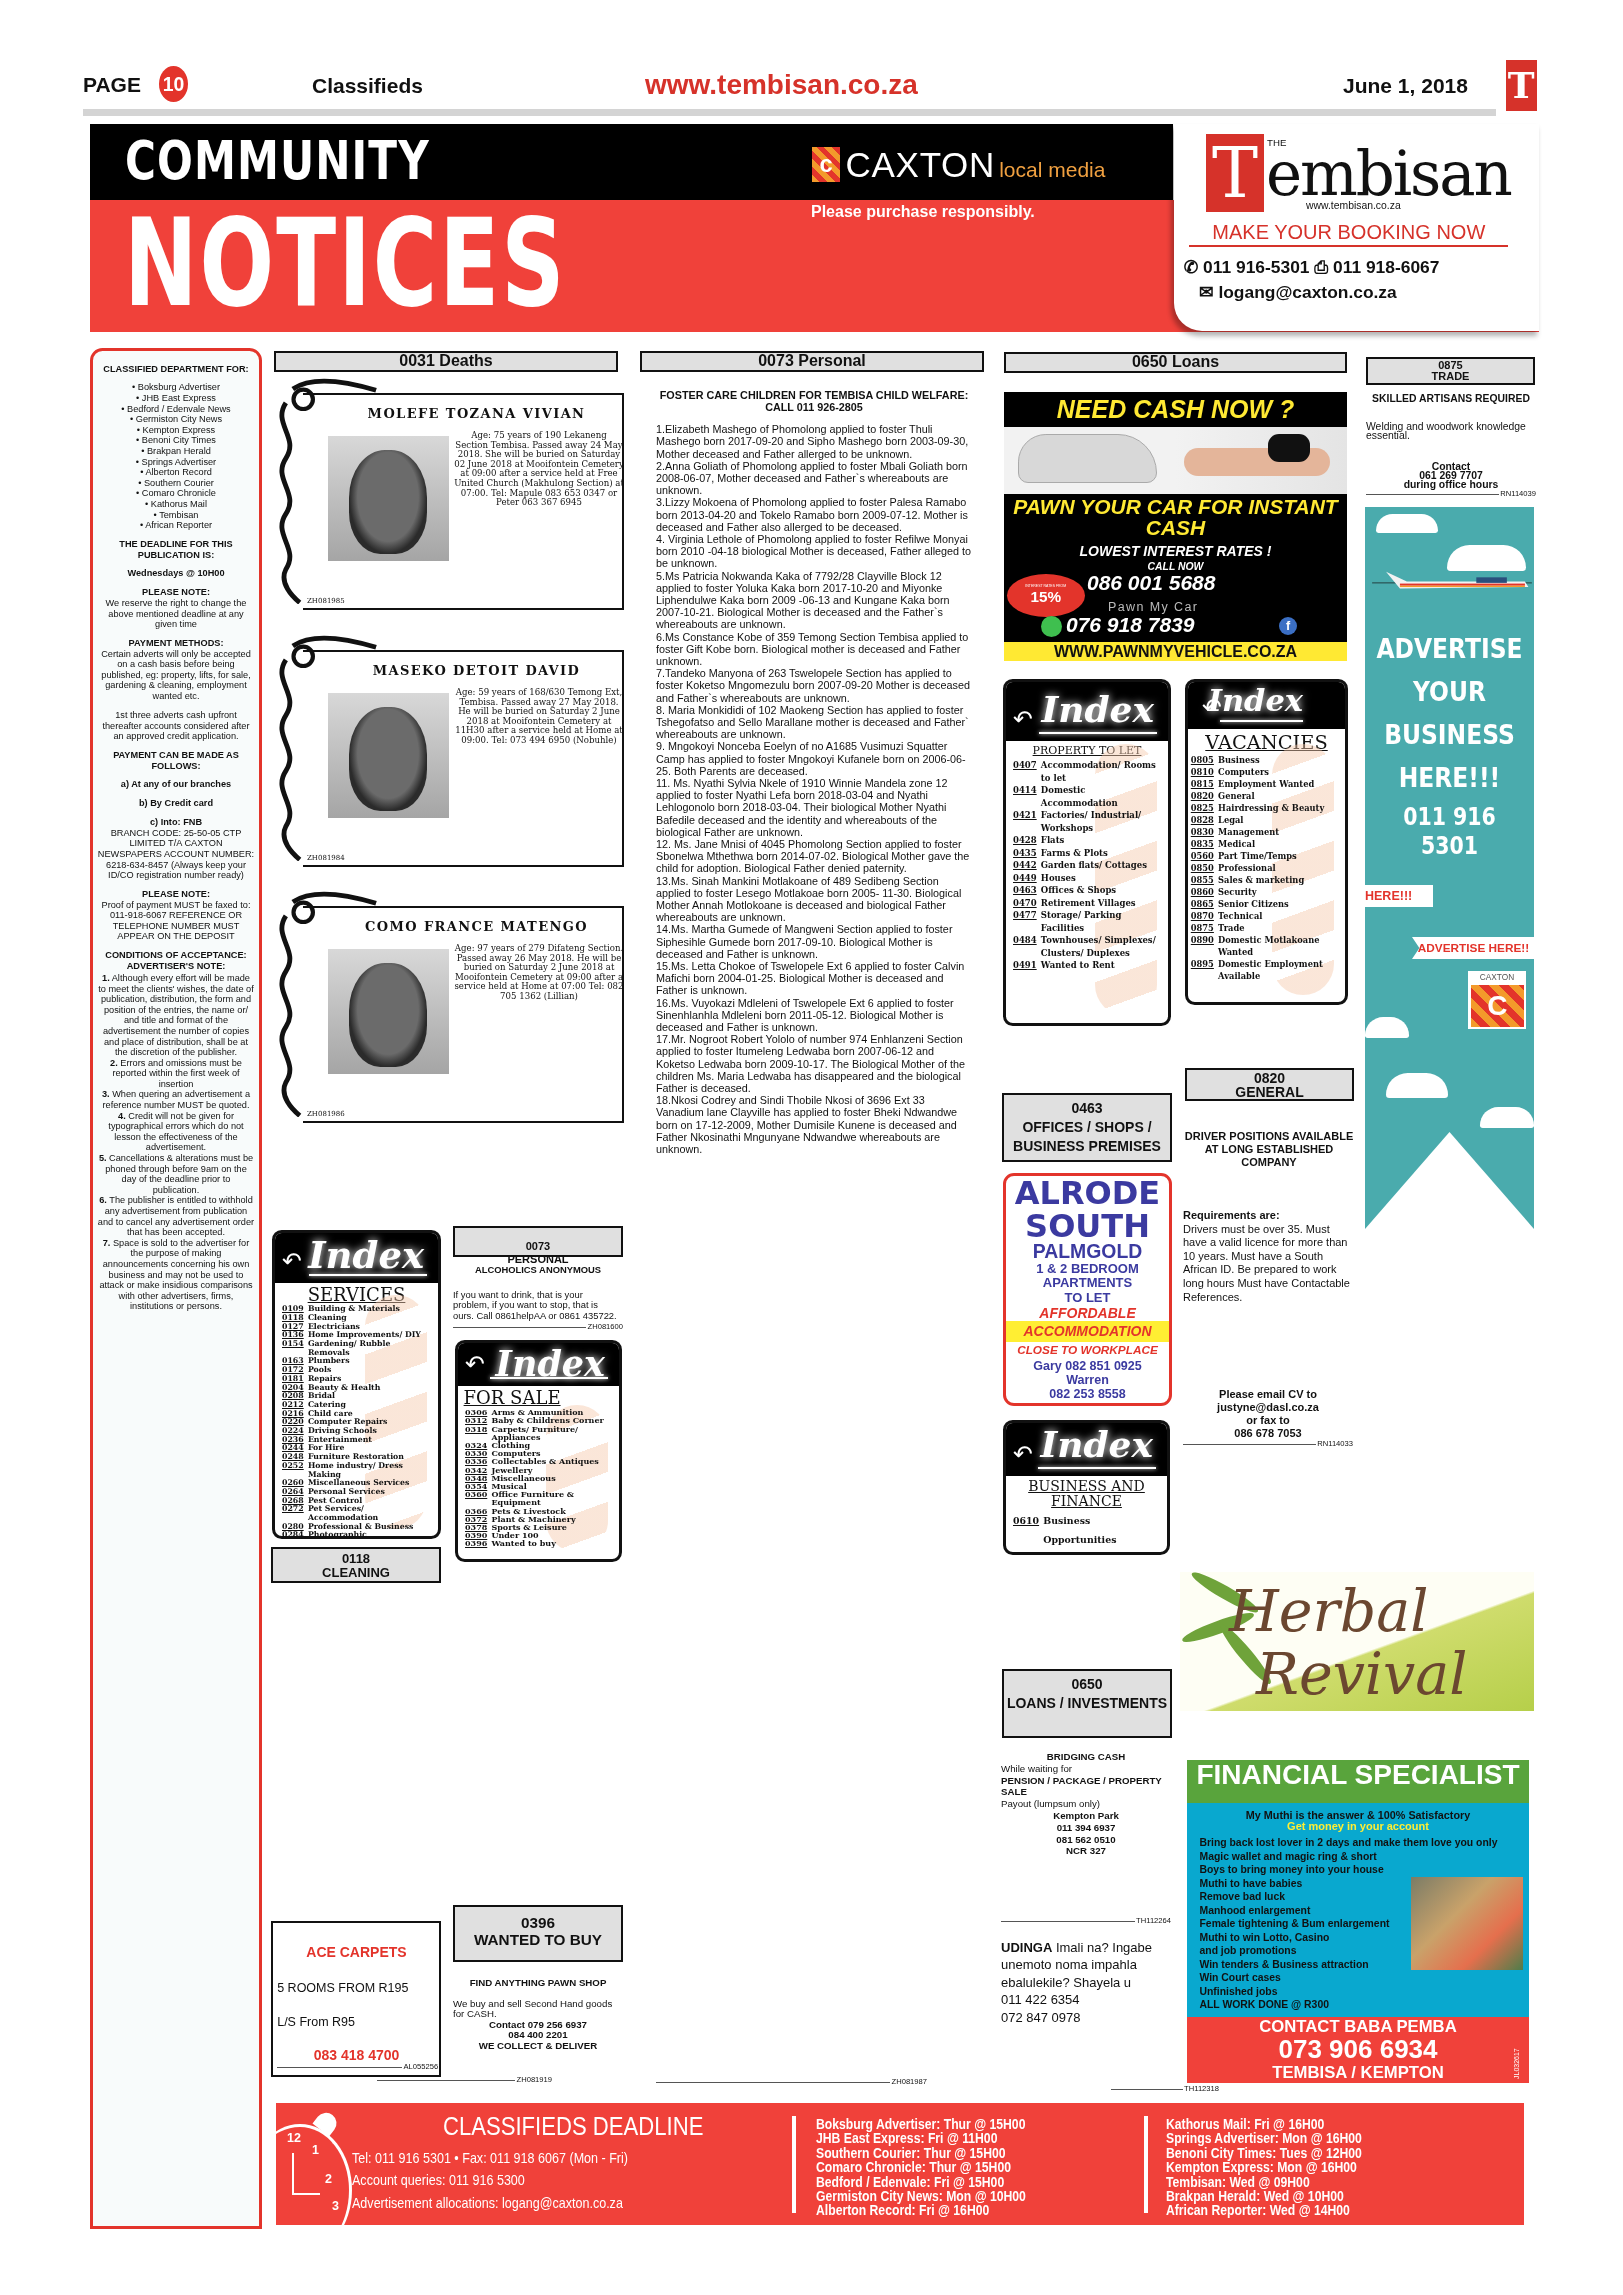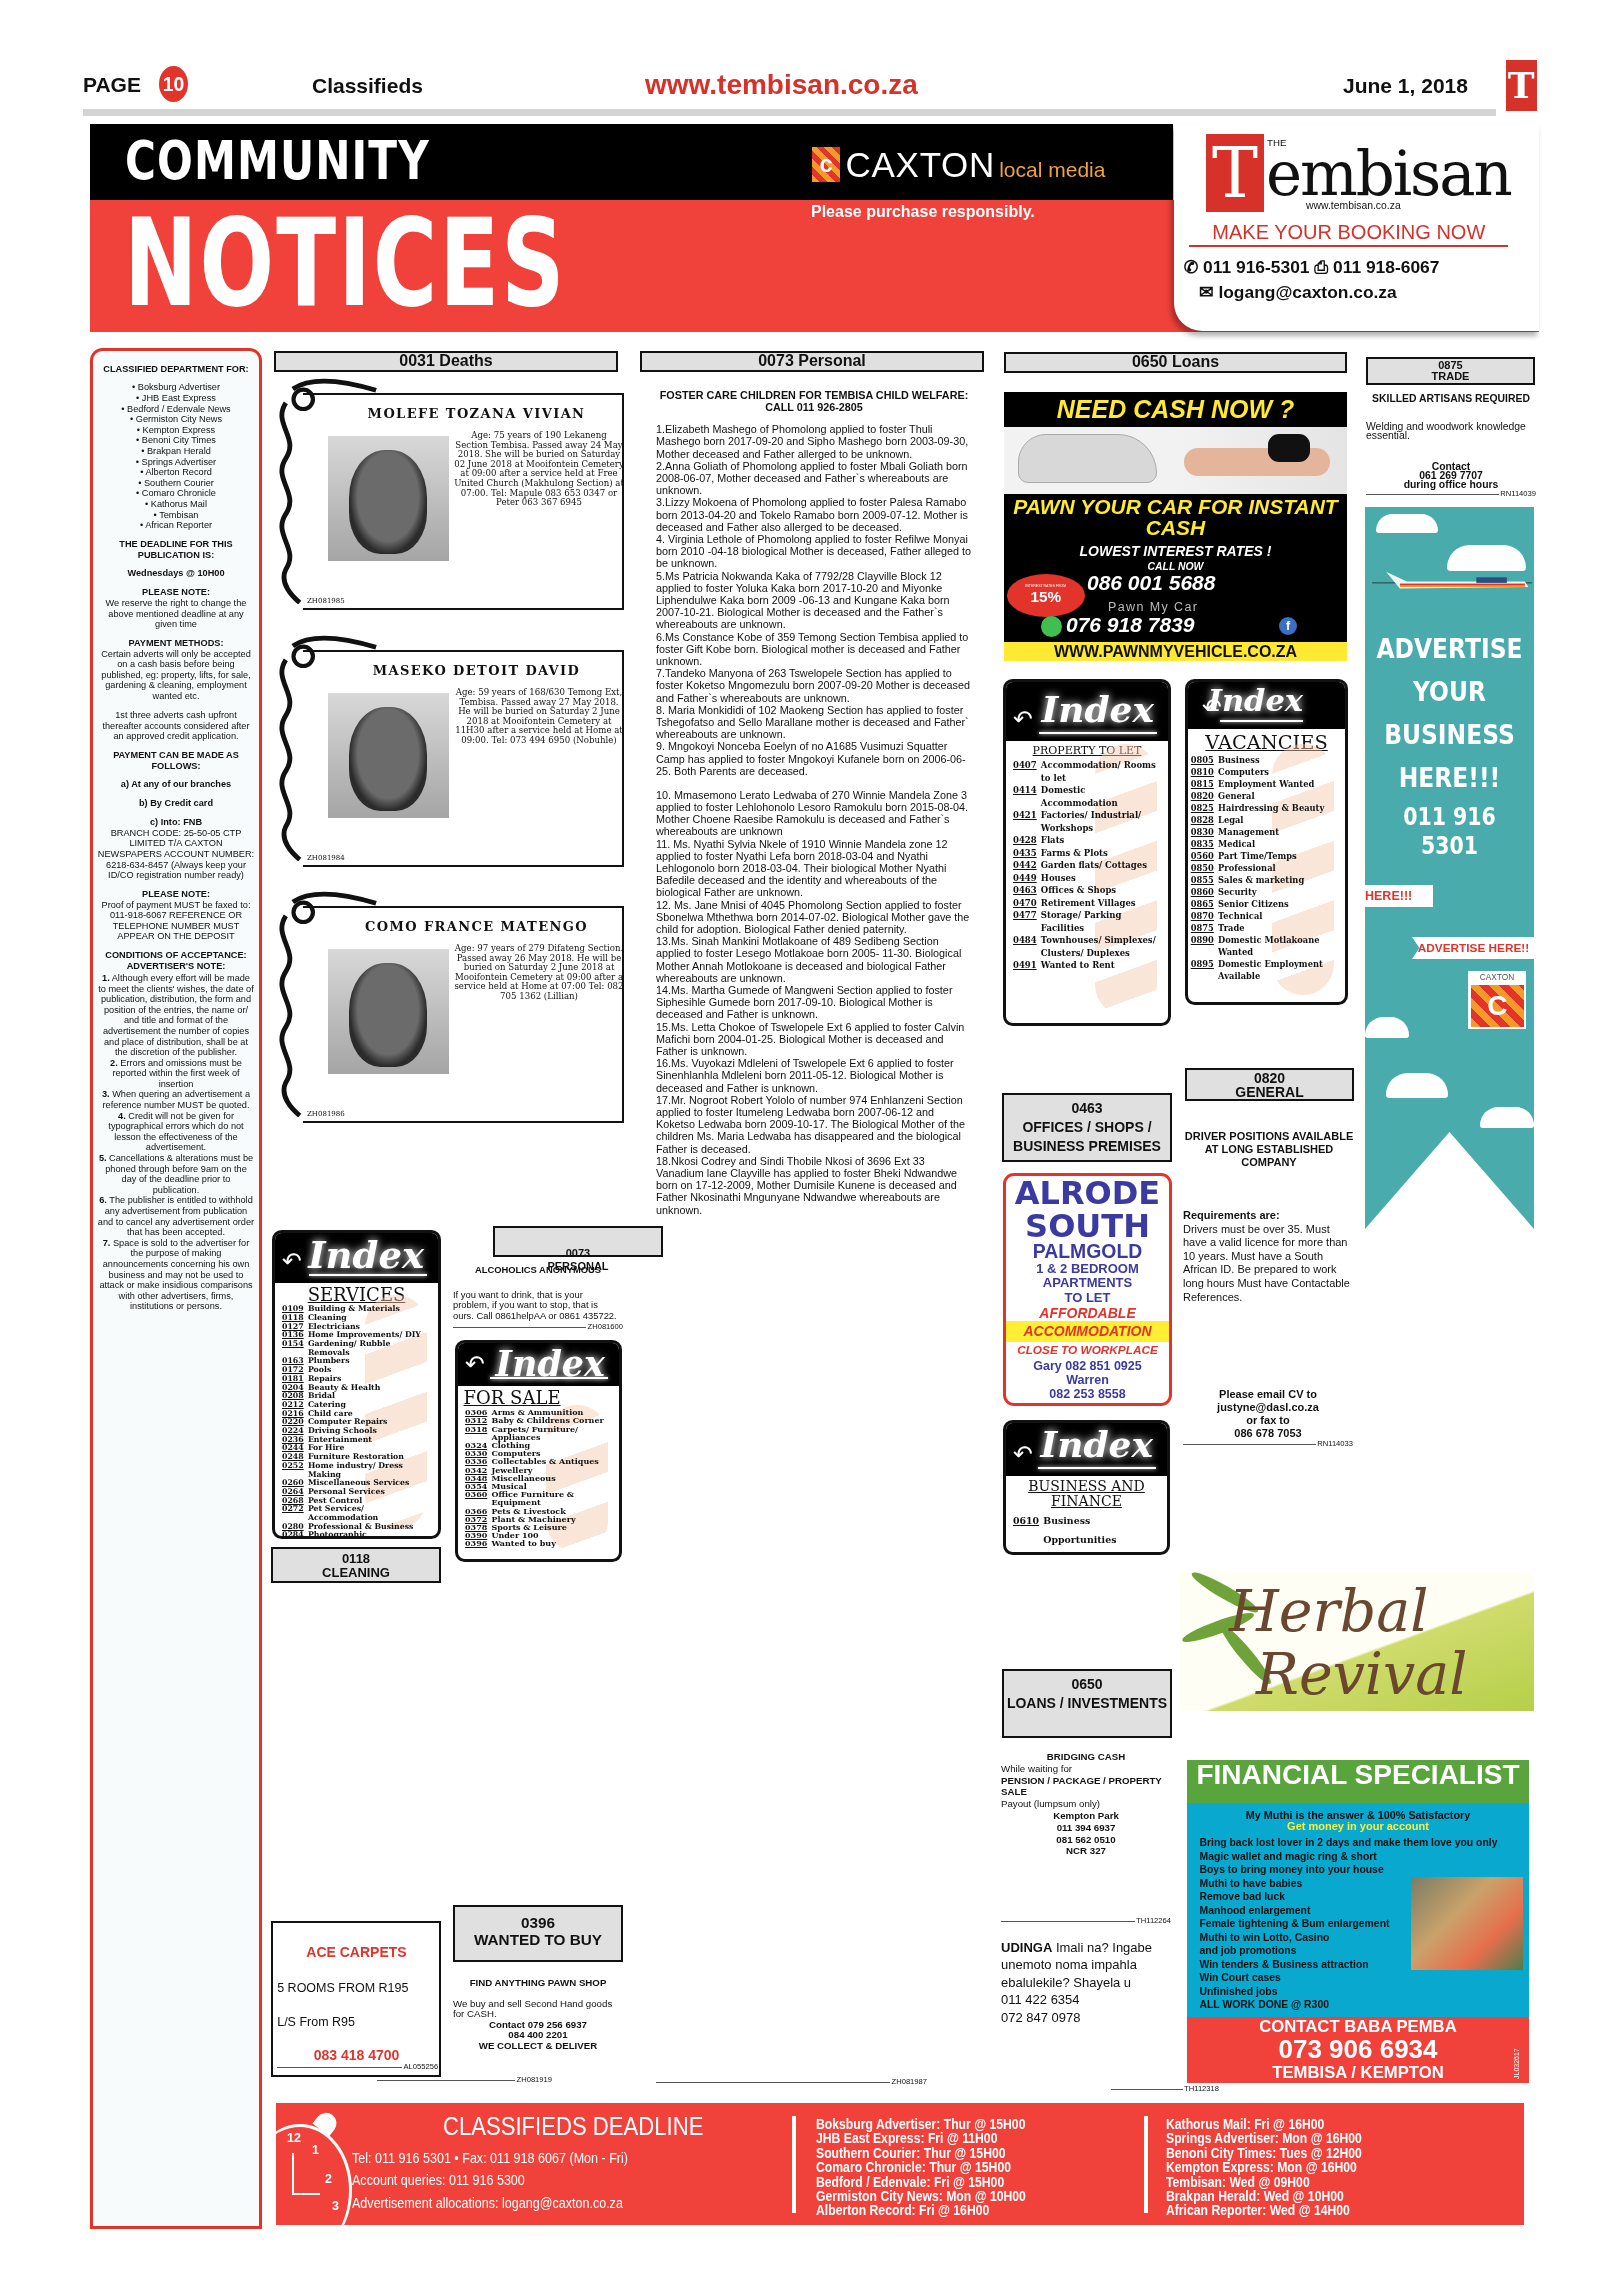--- a/index.html
+++ b/index.html
@@ -374,21 +374,21 @@
         <span class="code">0280</span>
         <span>Professional &amp; Business</span>
       </li>
       <li>
         <span class="code">0284</span>
         <span>Photographic</span>
       </li>
     </ul>
 </div>
 
-<div class="abs sec-head big" style="left:453px;top:1226px;width:170px;height:30.5px;font-size:11px;line-height:12.5px;padding-top:19px;margin-left:40px;">
+<div class="abs sec-head big" style="left:453px;top:1226px;width:170px;height:30.5px;font-size:11px;line-height:12.5px;padding-top:12px;">
   <span>0073</span>
   <span>PERSONAL</span>
 </div>
 <div class="abs center" style="left:453px;top:1265px;width:170px;font-weight:bold;font-size:9.4px;line-height:9.7px;">ALCOHOLICS ANONYMOUS</div>
 <div class="abs small-ad-text" style="left:453px;top:1290px;width:167px;">If you want to drink, that is your problem, if you want to stop, that is ours. Call 0861helpAA or 0861 435722.</div>
 <div class="abs ref-line" style="left:453px;top:1327px;width:170px;"><span>ZH081600</span></div>
 
 <div class="abs index-box" style="left:455px;top:1340px;width:167px;height:222px;">
   <div class="ihead" style="height:43px;">
     <span class="arrow">↶</span>
@@ -490,21 +490,20 @@
   <div id="personal-entries">
       <div>1.Elizabeth Mashego of Phomolong applied to foster Thuli Mashego born 2017-09-20 and Sipho Mashego born 2003-09-30, Mother deceased and Father allerged to be unknown.</div>
       <div>2.Anna Goliath of Phomolong applied to foster Mbali Goliath born 2008-06-07, Mother deceased and Father`s whereabouts are unknown.</div>
       <div>3.Lizzy Mokoena of Phomolong applied to foster Palesa Ramabo born 2013-04-20 and Tokelo Ramabo born 2009-07-12. Mother is deceased and Father also allerged to be deceased.</div>
       <div>4. Virginia Lethole of Phomolong applied to foster Refilwe Monyai born 2010 -04-18 biological Mother is deceased, Father alleged to be unknown.</div>
       <div>5.Ms Patricia Nokwanda Kaka of 7792/28 Clayville Block 12 applied to foster Yoluka Kaka born 2017-10-20 and Miyonke Liphendulwe Kaka born 2009 -06-13 and Kungane Kaka born 2007-10-21. Biological Mother is deceased and the Father`s whereabouts are unknown.</div>
       <div>6.Ms Constance Kobe of 359 Temong Section Tembisa applied to foster Gift Kobe born. Biological mother is deceased and Father unknown.</div>
       <div>7.Tandeko Manyona of 263 Tswelopele Section has applied to foster Koketso Mngomezulu born 2007-09-20 Mother is deceased and Father`s whereabouts are unknown.</div>
       <div>8. Maria Monkididi of 102 Maokeng Section has applied to foster Tshegofatso and Sello Marallane mother is deceased and Father` whereabouts are unknown.</div>
       <div>9. Mngokoyi Nonceba Eoelyn of no A1685 Vusimuzi Squatter Camp has applied to foster Mngokoyi Kufanele born on 2006-06-25. Both Parents are deceased.</div>
-      <div style="margin-top: 11.8px;">10. Mmasemono Lerato Ledwaba of 270 Winnie Mandela Zone 3 applied to foster Lehlohonolo Lesoro Ramokulu born 2015-08-04. Mother Choene Raesibe Ramokulu is deceased and Father`s whereabouts are unknown</div>
       <div>11. Ms. Nyathi Sylvia Nkele of 1910 Winnie Mandela zone 12 applied to foster Nyathi Lefa born 2018-03-04 and Nyathi Lehlogonolo born 2018-03-04. Their biological Mother Nyathi Bafedile deceased and the identity and whereabouts of the biological Father are unknown.</div>
       <div>12. Ms. Jane Mnisi of 4045 Phomolong Section applied to foster Sbonelwa Mthethwa born 2014-07-02. Biological Mother gave the child for adoption. Biological Father denied paternity.</div>
       <div>13.Ms. Sinah Mankini Motlakoane of 489 Sedibeng Section applied to foster Lesego Motlakoae born 2005- 11-30. Biological Mother Annah Motlokoane is deceased and biological Father whereabouts are unknown.</div>
       <div>14.Ms. Martha Gumede of Mangweni Section applied to foster Siphesihle Gumede born 2017-09-10. Biological Mother is deceased and Father is unknown.</div>
       <div>15.Ms. Letta Chokoe of Tswelopele Ext 6 applied to foster Calvin Mafichi born 2004-01-25. Biological Mother is deceased and Father is unknown.</div>
       <div>16.Ms. Vuyokazi Mdleleni of Tswelopele Ext 6 applied to foster Sinenhlanhla Mdleleni born 2011-05-12. Biological Mother is deceased and Father is unknown.</div>
       <div>17.Mr. Nogroot Robert Yololo of number 974 Enhlanzeni Section applied to foster Itumeleng Ledwaba born 2007-06-12 and Koketso Ledwaba born 2009-10-17. The Biological Mother of the children Ms. Maria Ledwaba has disappeared and the biological Father is deceased.</div>
       <div>18.Nkosi Codrey and Sindi Thobile Nkosi of 3696 Ext 33 Vanadium lane Clayville has applied to foster Bheki Ndwandwe born on 17-12-2009, Mother Dumisile Kunene is deceased and Father Nkosinathi Mngunyane Ndwandwe whereabouts are unknown.</div>
     </div>
 </div>

